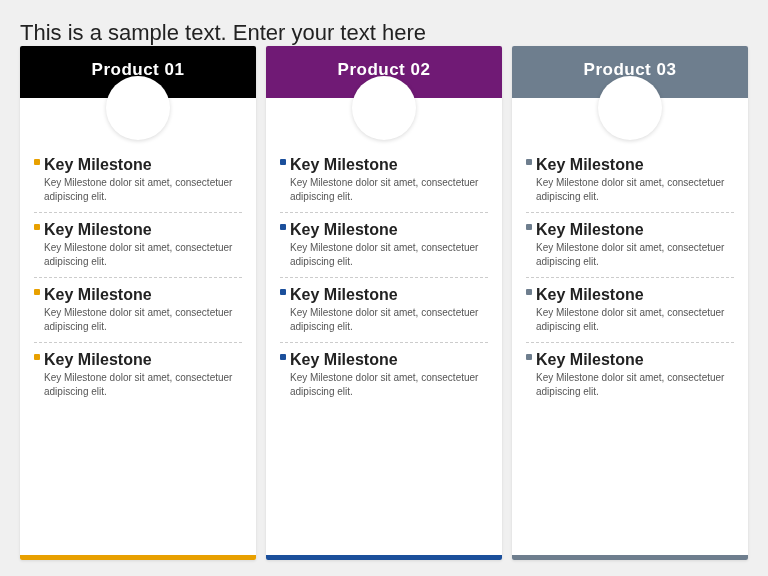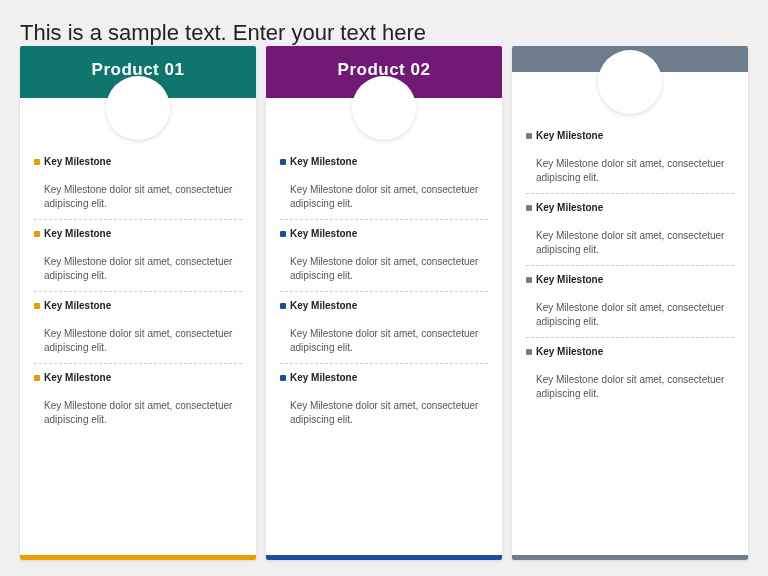--- a/index.html
+++ b/index.html
@@ -59,21 +59,21 @@
       margin-bottom: 6px;
     }
 
     .card-header-underline {
       width: 40px;
       height: 2px;
       background: rgba(255,255,255,0.7);
       margin-bottom: 0;
     }
 
-    .card-1 .card-header { background: #0f766e; }
+    .card-1 .card-header { background: #000000; }
     .card-2 .card-header { background: #701a75; }
     .card-3 .card-header { background: #6E7E8E; }
 
     .card-icon-wrapper {
       width: 64px;
       height: 64px;
       background: #fff;
       border-radius: 50%;
       display: flex;
       align-items: center;
@@ -103,21 +103,21 @@
     .milestone-item {
       padding: 8px 0 8px 0;
       border-bottom: 1px dashed #ccc;
     }
 
     .milestone-item:last-child {
       border-bottom: none;
     }
 
     .milestone-title {
-      font-size: 10px;
+      font-size: 16px;
       font-weight: 700;
       color: #222;
       display: flex;
       align-items: flex-start;
       gap: 4px;
     }
 
     .milestone-bullet {
       display: inline-block;
       width: 6px;
@@ -128,21 +128,21 @@
       flex-shrink: 0;
     }
 
     .card-1 .milestone-bullet { background: #E8A000; }
     .card-2 .milestone-bullet { background: #1B4F9B; }
     .card-3 .milestone-bullet { background: #6E7E8E; }
 
     .milestone-desc {
       font-size: 10px;
       color: #555;
-      margin-top: 16px;
+      margin-top: 2px;
       line-height: 1.4;
       padding-left: 10px;
     }
 
     .card-footer-bar {
       height: 5px;
     }
 
     .card-1 .card-footer-bar { background: #E8A000; }
     .card-2 .card-footer-bar { background: #1B4F9B; }
@@ -236,20 +236,21 @@
             <span class="milestone-bullet"></span>
             <span>Key Milestone</span>
           </div>
           <div class="milestone-desc">Key Milestone dolor sit amet, consectetuer adipiscing elit.</div>
         </div>
       </div>
       <div class="card-footer-bar"></div>
     </div>
     <div class="card card-3">
       <div class="card-header">
+        <div class="card-header-title">Product 03</div>
         <div class="card-header-underline"></div>
       </div>
       <div class="card-icon-wrapper">
         <div class="card-icon icon-3"><svg viewBox="0 0 32 32" fill="none" xmlns="http://www.w3.org/2000/svg">
       <rect x="4" y="20" width="8" height="8" rx="1" fill="#6E7E8E"></rect>
       <rect x="14" y="20" width="8" height="8" rx="1" fill="#6E7E8E"></rect>
       <rect x="24" y="20" width="4" height="8" rx="1" fill="#6E7E8E"></rect>
       <rect x="4" y="10" width="8" height="8" rx="1" fill="#6E7E8E"></rect>
       <rect x="14" y="10" width="8" height="8" rx="1" fill="#6E7E8E"></rect>
       <rect x="4" y="2" width="18" height="6" rx="1" fill="#8E9EAE"></rect>

